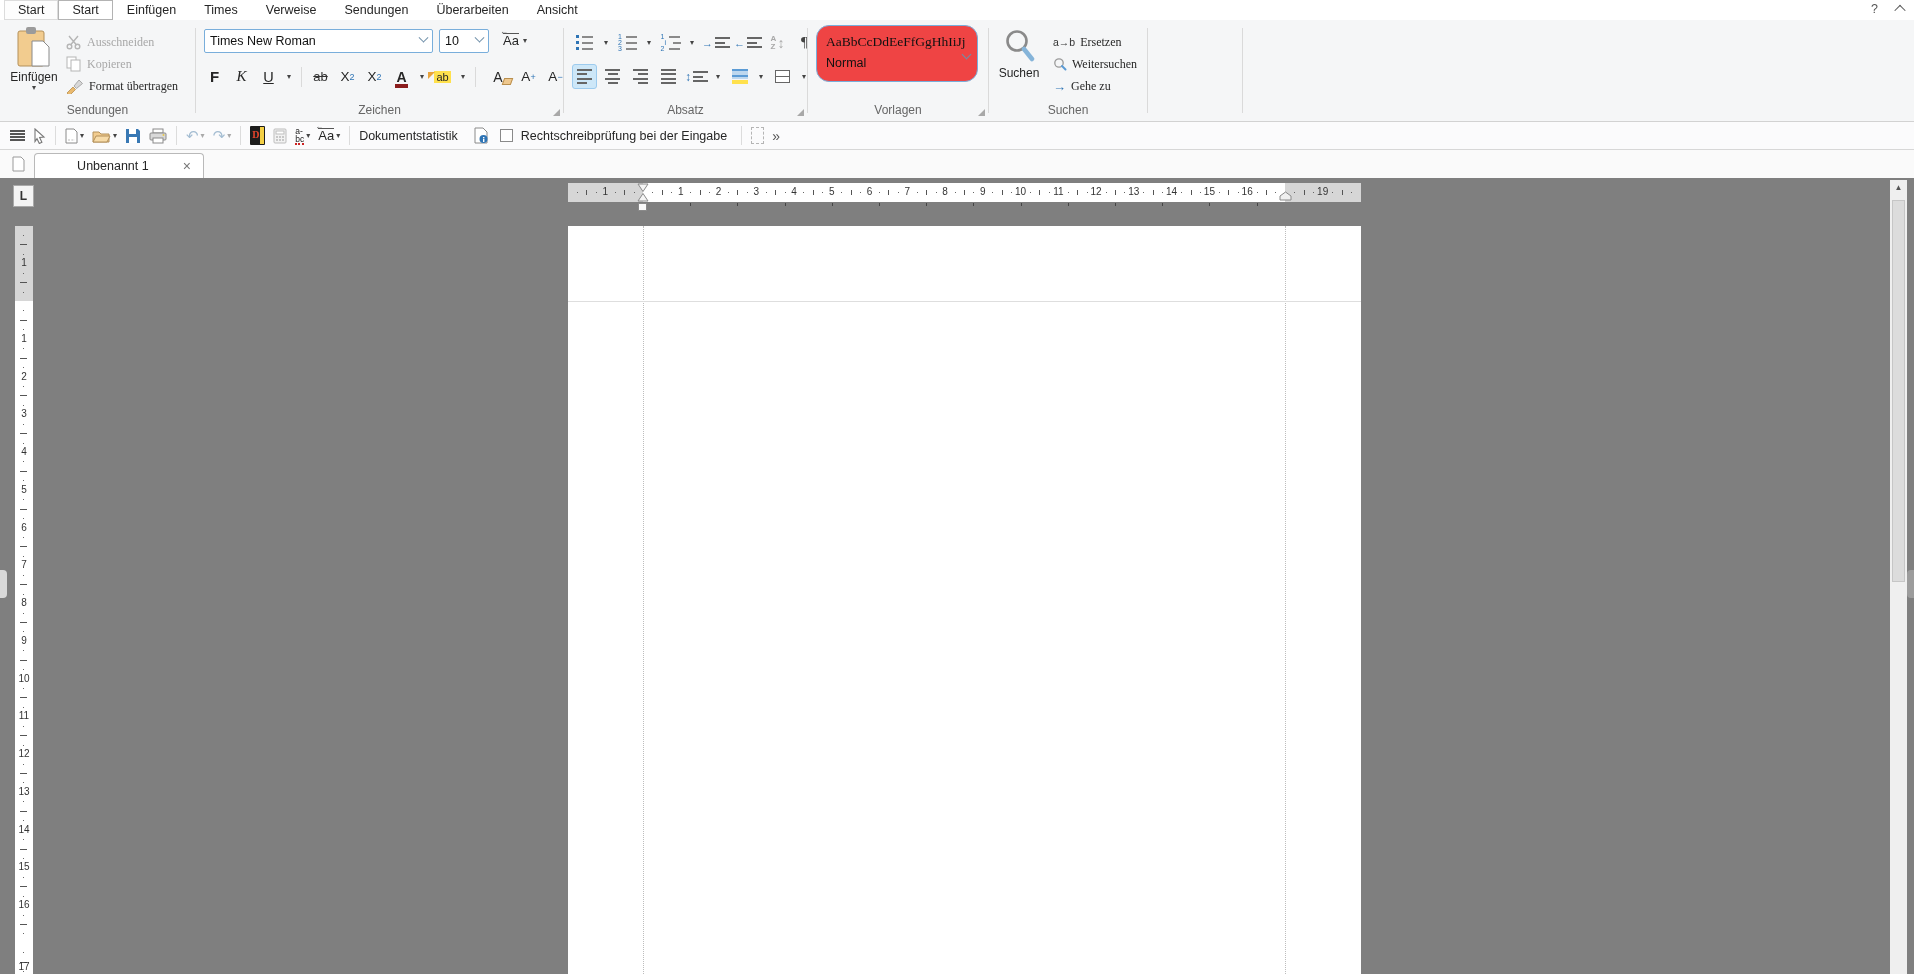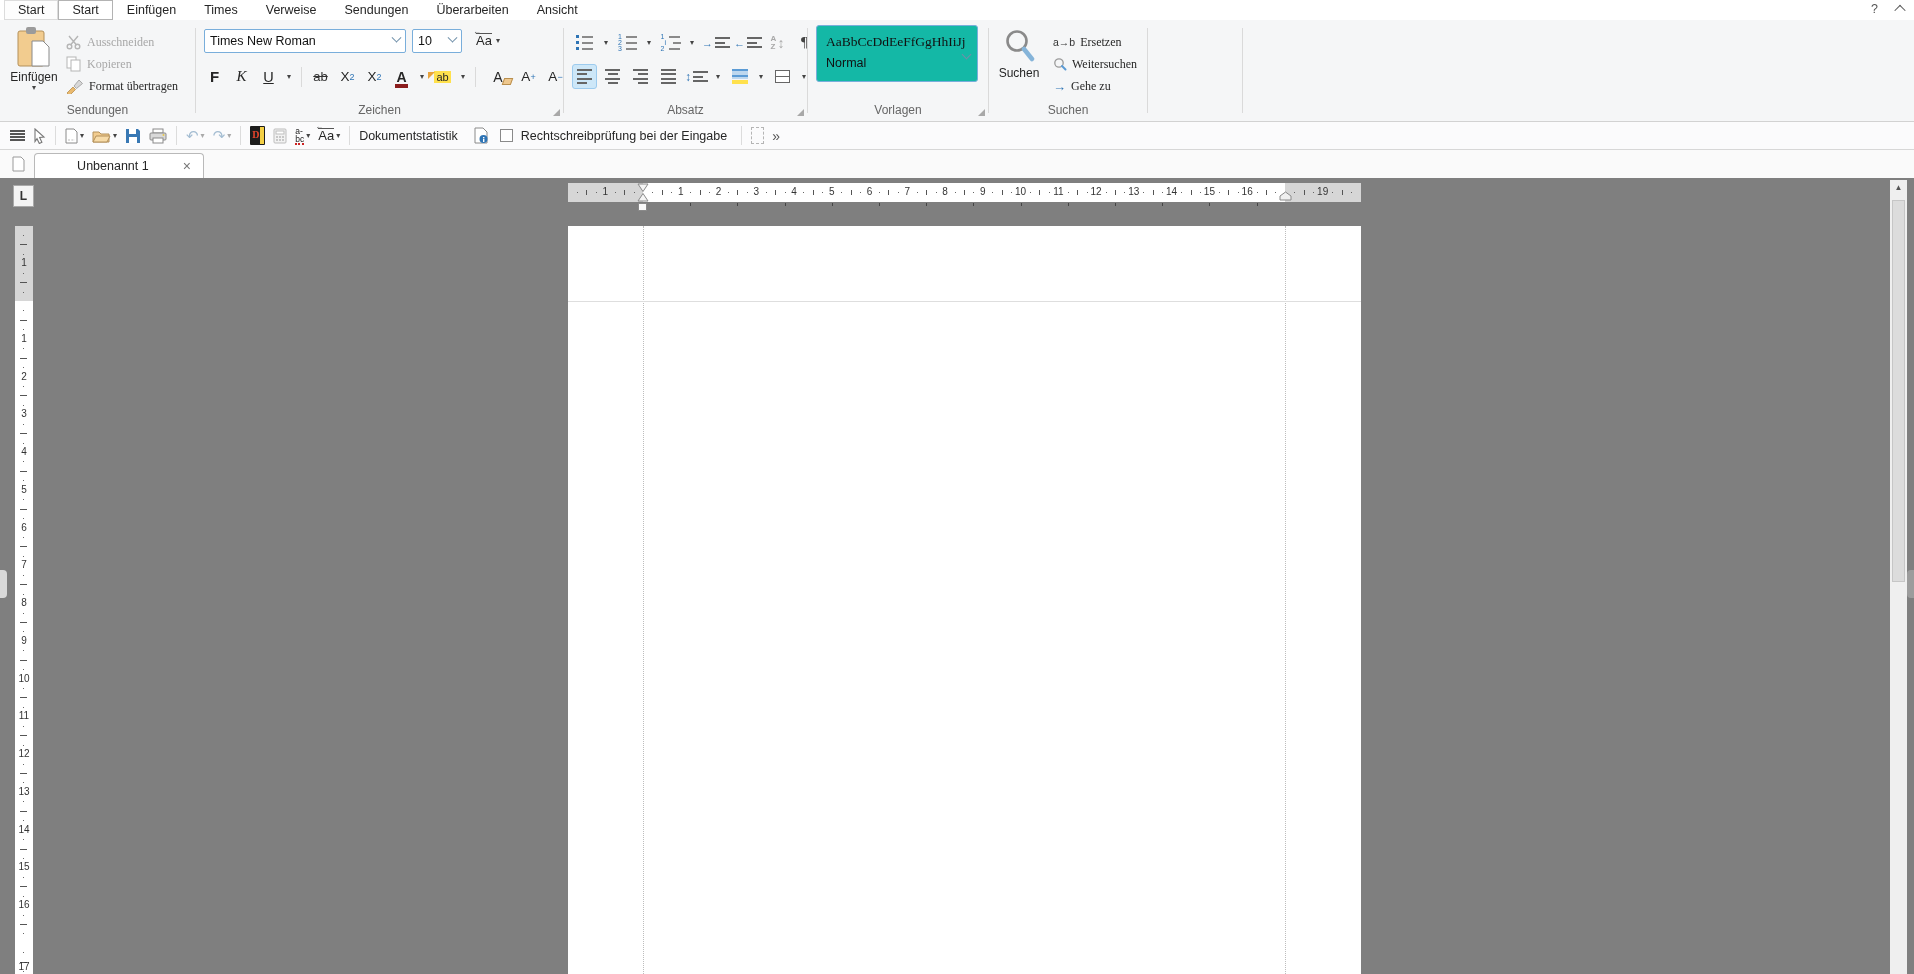--- a/index.html
+++ b/index.html
@@ -70,21 +70,21 @@
   .shade { width:16px; height:15px; position:relative; }
   .shade .sh-top { position:absolute; top:0; left:0; right:0; height:10px; background:#bdd7ee; box-shadow:inset 0 2px 0 #5b9bd5, inset 0 6px 0 #bdd7ee, inset 0 8px 0 #5b9bd5; }
   .shade .sh-bar { position:absolute; bottom:0; left:0; right:0; height:4px; background:#ffe14d; }
   .borderico { width:15px; height:13px; border:1px solid #666; background:#fff; position:relative; }
   .borderico::after { content:""; position:absolute; left:0; right:0; top:5px; height:1px; background:#666; }
   .pilcrow { font-size:15px; color:#444; font-family:"Liberation Serif", serif; }
   .sortico { display:flex; align-items:center; gap:1px; }
   .sortico .sl { display:flex; flex-direction:column; font-size:8px; line-height:8px; font-weight:bold; }
 
   
-  .stylebox { position:absolute; left:8px; top:5px; width:162px; height:57px; background:#14b8a6; border:1px solid #79aedb; border-radius:3px; padding:5px 18px 4px 9px; cursor:default; }
+  .stylebox { position:absolute; left:8px; top:5px; width:162px; height:57px; background:#ef4444; border:1px solid #79aedb; border-radius:13px; padding:5px 18px 4px 9px; cursor:default; }
   .stylebox .prev { font-family:"Liberation Serif", serif; font-size:13.5px; color:#111; line-height:22px; white-space:nowrap; }
   .stylebox .sname { font-size:12.5px; color:#111; line-height:20px; }
   .stylebox .cchev { position:absolute; right:7px; top:25px; width:7px; height:7px; border-right:1.4px solid #6f8fa9; border-bottom:1.4px solid #6f8fa9; transform:rotate(45deg); }
 
   
   .toolbar2 { position:absolute; top:122px; left:0; right:0; height:28px; background:#fbfbfc; border-bottom:1px solid #d7d7d7; display:flex; align-items:center; padding-left:6px; z-index:4; }
   .t2btn { height:23px; padding:0 4px; display:flex; align-items:center; justify-content:center; border-radius:2px; gap:2px; cursor:default; }
   .t2sep { width:1px; height:19px; background:#dcdcdc; margin:0 5px; }
   .lines-ico { width:15px; height:11px; background:linear-gradient(#555 2px, transparent 2px); background-size:15px 3px; }
   .duden { width:15px; height:19px; background:#1c1c1c; position:relative; border-radius:1px; }
@@ -188,21 +188,21 @@
           <path d="M8 7l5-6 3.5 3.5-6 5z" fill="#d8d8d8" stroke="#999" stroke-width="0.8"></path>
         </svg>
         <span class="slbl">Format übertragen</span>
       </div>
       <div class="rg-label">Sendungen</div>
     </div>
     <div class="rg-div" style="left:195px;"></div>
 
     <div class="rgroup" style="left:196px; width:367px;">
       <div class="flexrow" style="left:8px; top:8px; gap:6px;">
-        <div class="combo" style="width:202px;">
+        <div class="combo" style="width:229px;">
           <span>Times New Roman</span>
           <span class="cchev"></span>
         </div>
         <div class="combo" style="width:50px;">
           <span>10</span>
           <span class="cchev"></span>
         </div>
         <div class="tbtn" style="width:40px; gap:4px;">
           <span class="aa-case"><span class="carr">←</span><span>Aa</span></span>
           <span class="dd">▾</span>

